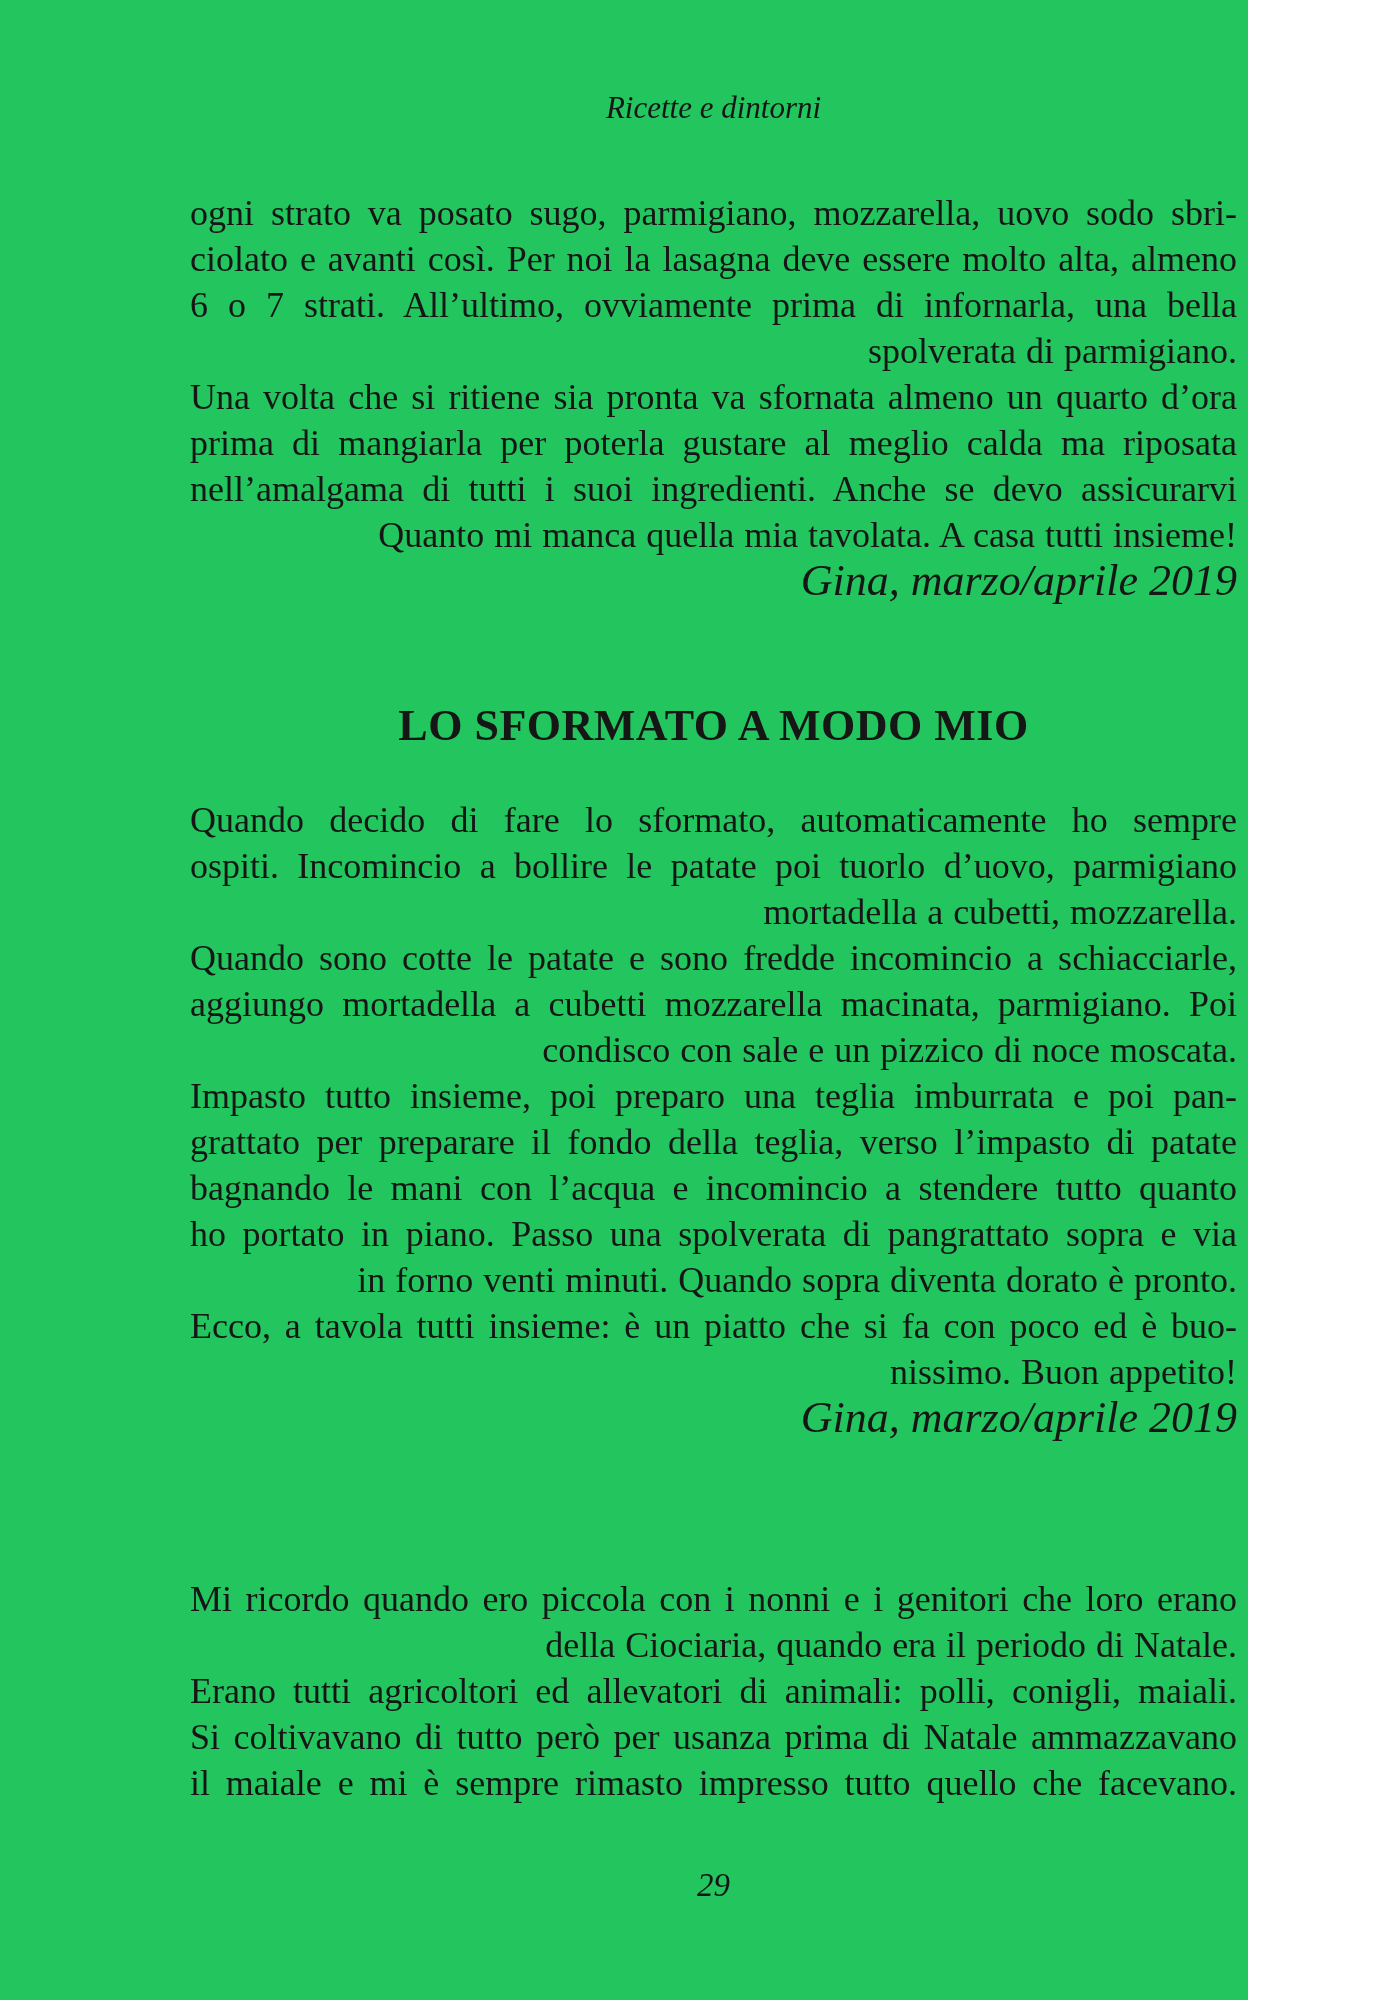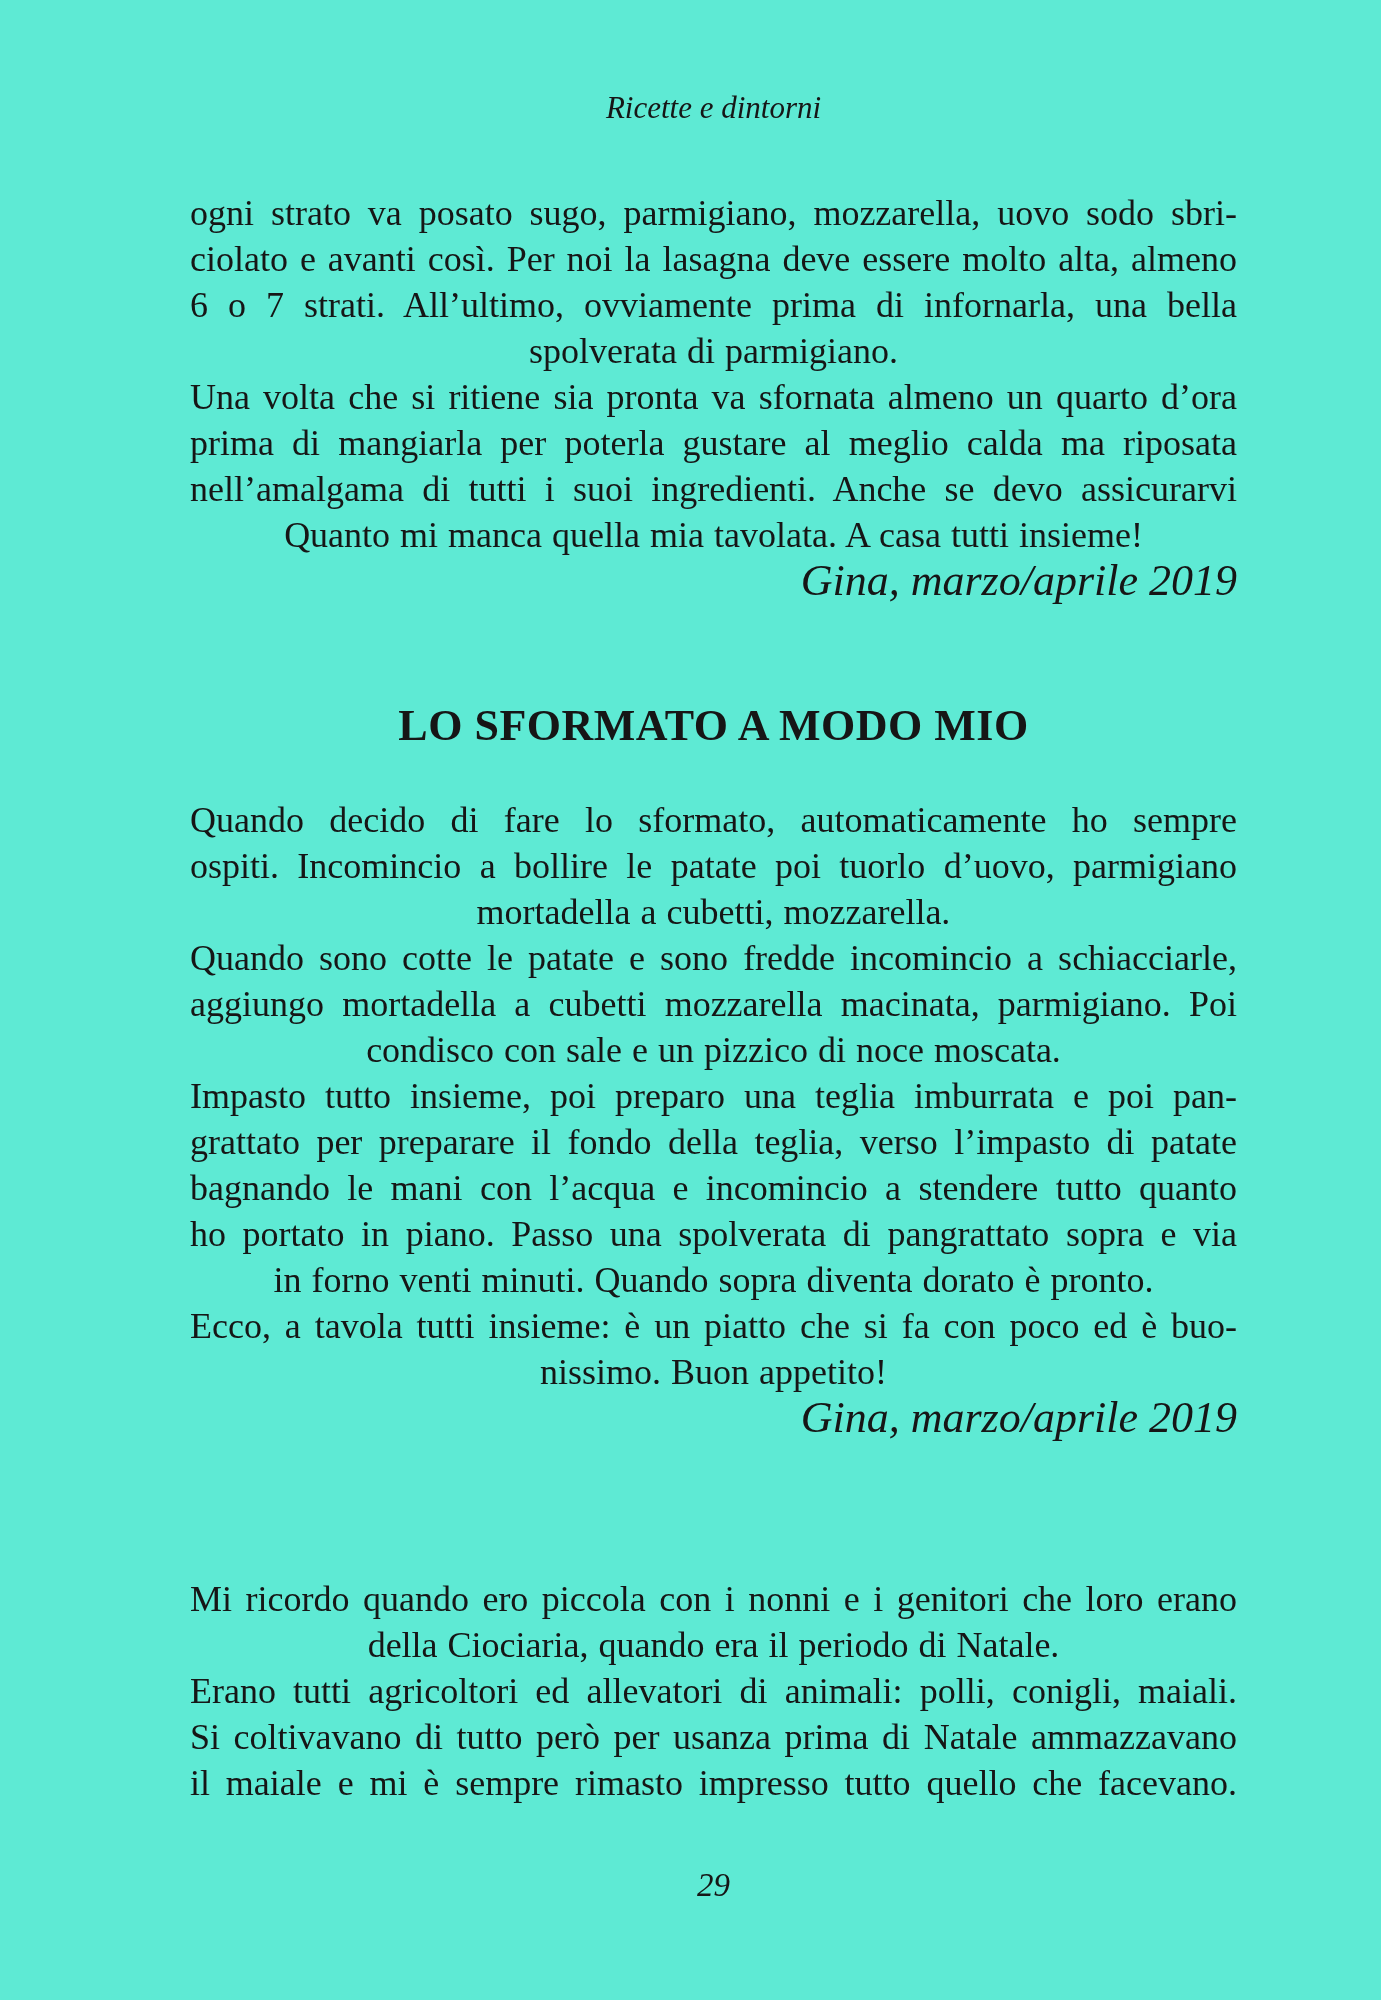--- a/index.html
+++ b/index.html
@@ -1,20 +1,20 @@
 <!DOCTYPE html>
 <html><head>
 <meta charset="utf-8">
 <style>
   html, body { margin: 0; padding: 0; }
   .page {
     position: relative;
-    width: 1381px;
+    width: 1248px;
     height: 2000px;
-    background: #5eead4;
+    background: #22c55e;
     color: #161616;
     font-family: "Liberation Serif", serif;
     overflow: hidden;
   }
   .running-header {
     position: absolute;
     top: 90px; left: 190px; width: 1047px;
     text-align: center;
     font-style: italic;
     font-size: 31px;
@@ -24,21 +24,21 @@
     position: absolute;
     left: 190px; width: 1047px;
   }
   .sec-a { top: 190px; }
   .sec-b { top: 797px; }
   .sec-c { top: 1576px; }
   .line {
     height: 46px;
     line-height: 46px;
     font-size: 36px;
-    text-align: center;
+    text-align: right;
     word-spacing: 1px;
   }
   .line.j {
     text-align: justify;
     text-align-last: justify;
   }
   .attribution {
     height: 46px;
     line-height: 46px;
     font-size: 44px;

